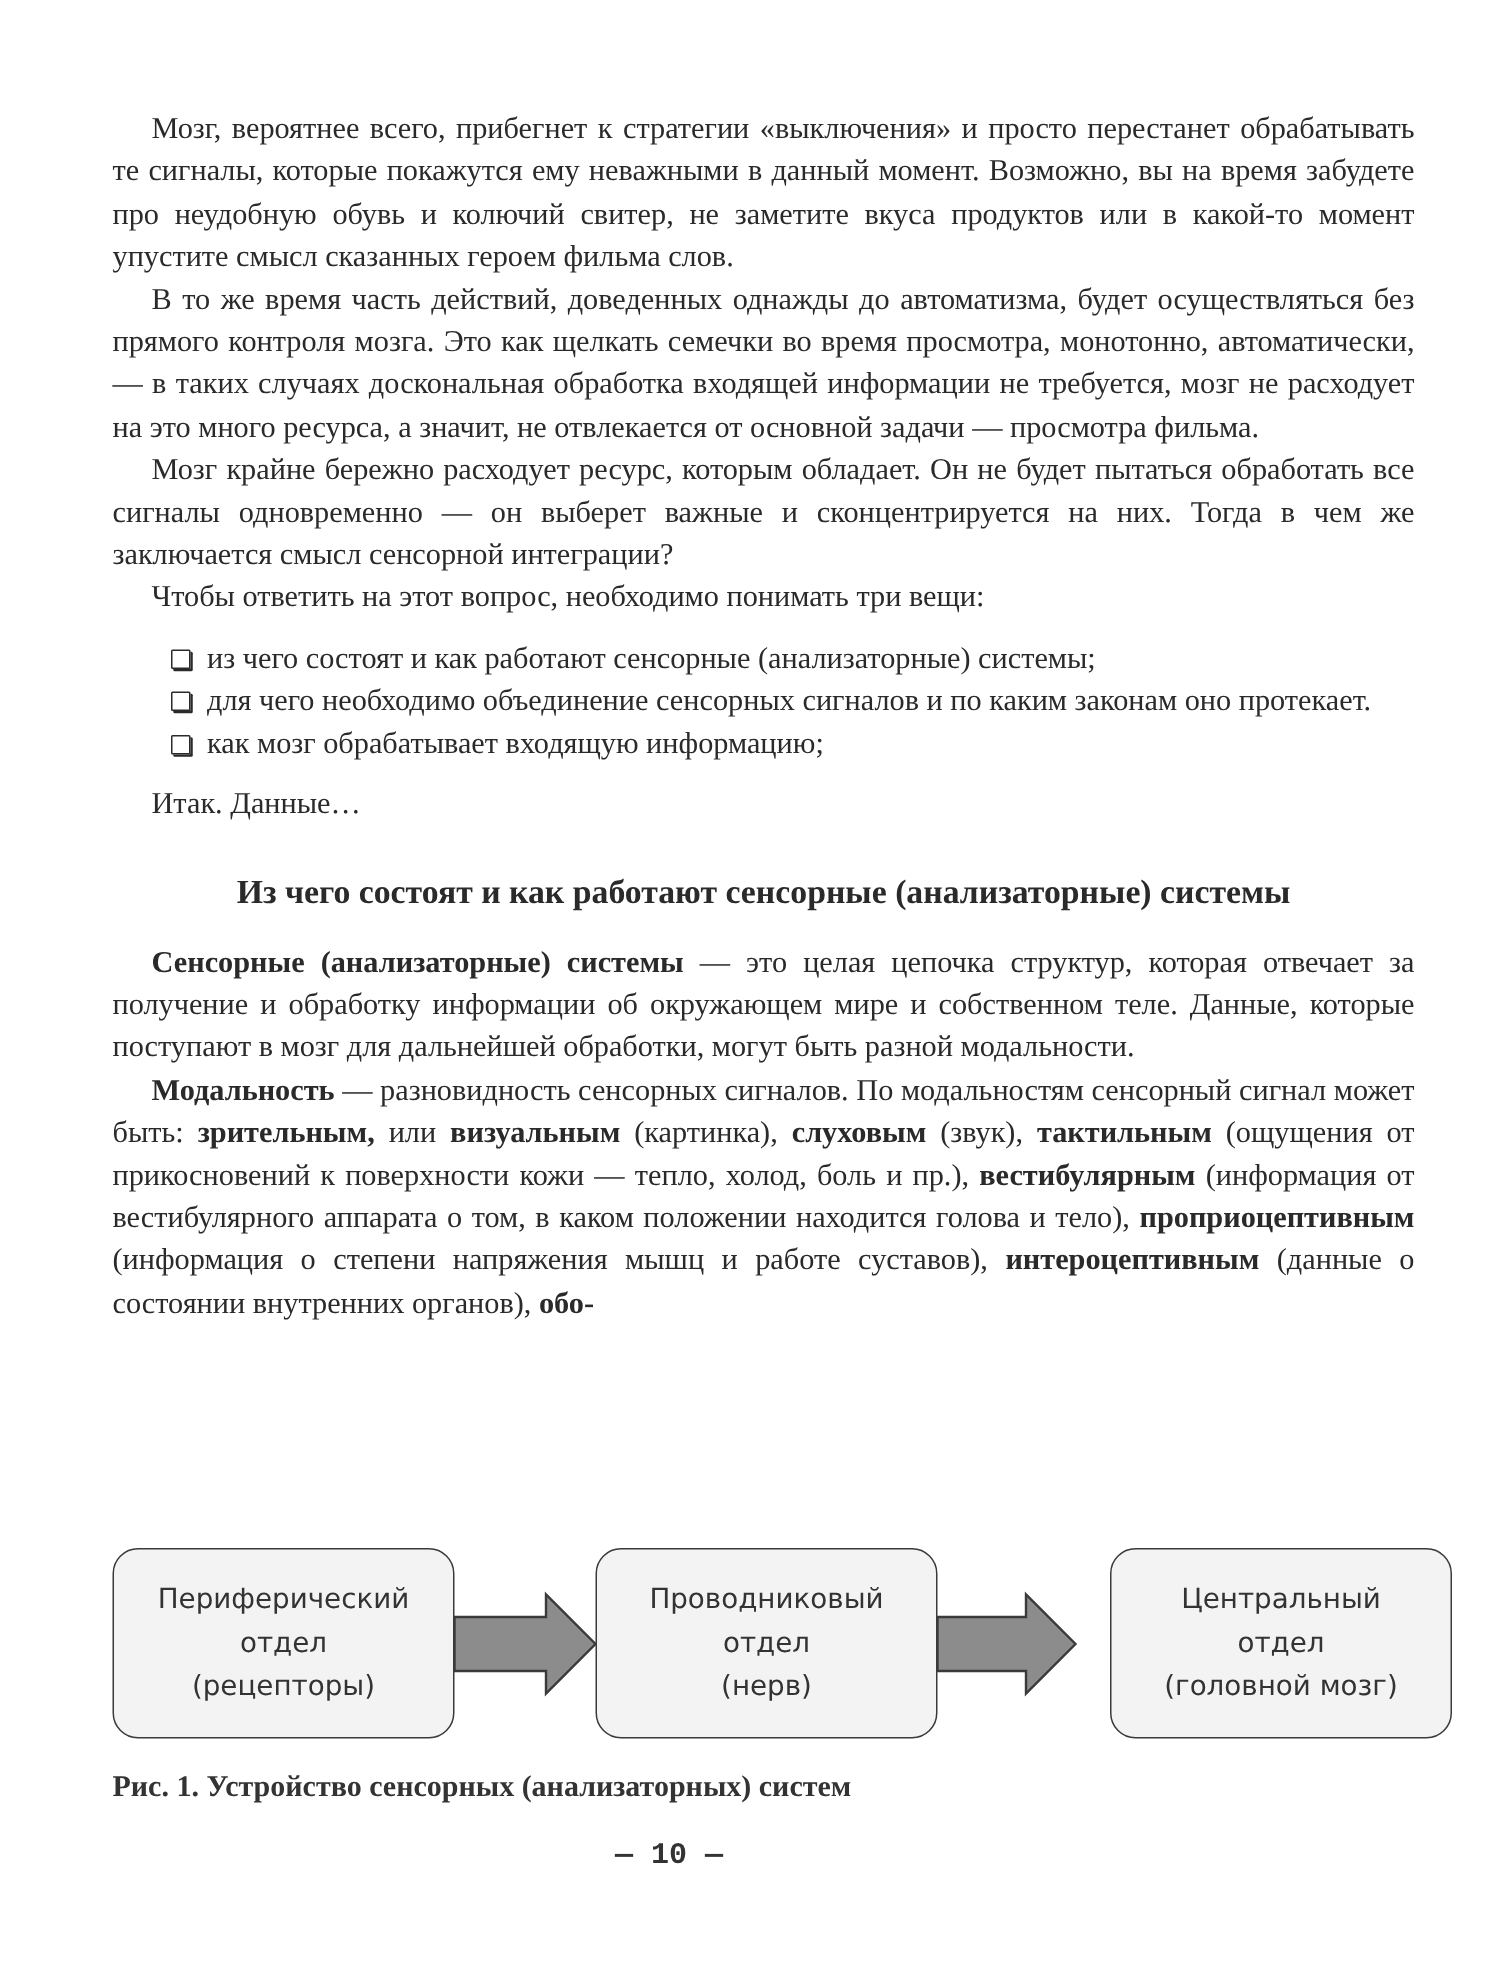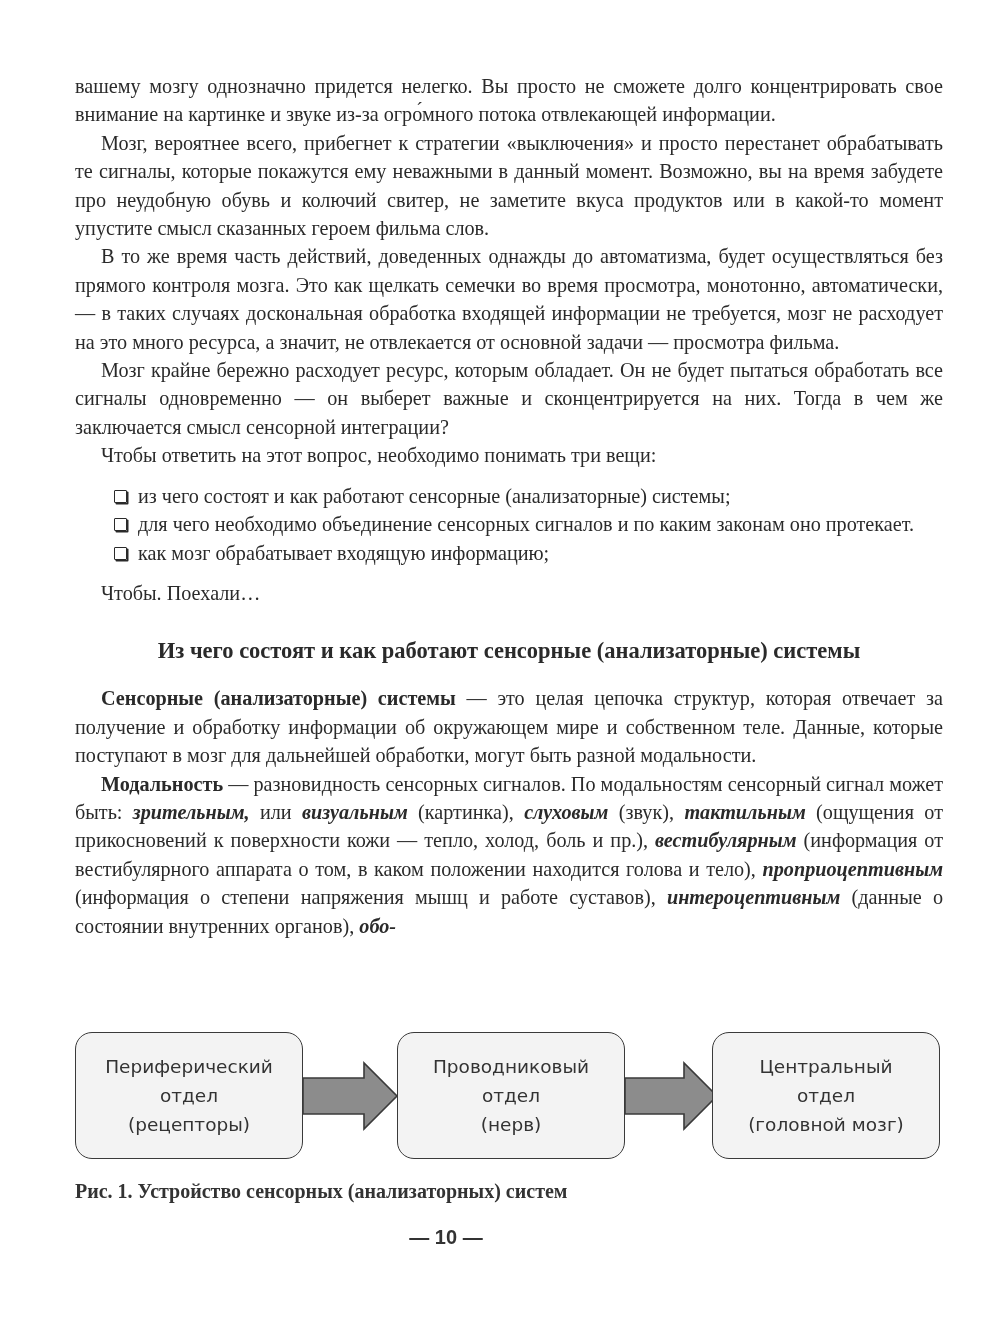--- a/index.html
+++ b/index.html
@@ -1,46 +1,45 @@
 <!DOCTYPE html>
 <html><head>
 <meta charset="utf-8">
 <style>
   html, body { margin: 0; padding: 0; background: #ffffff; }
   body { width: 1000px; height: 1324px; position: relative; overflow: hidden; color: #2a2a2a; }
   .page { position: absolute; left: 75px; top: 72px; width: 868px; font-family: "Liberation Serif", serif; font-size: 20.2px; line-height: 28.4px; text-align: justify; }
   .p { margin: 0; text-indent: 26px; }
-  .p .bi { font-weight: bold; font-style: italic; }
+  .p .bi { font-weight: bold; }
   .p .b { font-weight: bold; }
   .bullets { list-style: none; margin: 12px; padding: 0; }
   .bullets li { position: relative; padding-left: 51px; text-indent: 0; }
   .bullets li .mark { position: absolute; left: 27px; top: 8px; width: 11px; height: 11px; border: 1.6px solid #2a2a2a; border-radius: 1px; box-shadow: 1.5px 1.5px 0 #2a2a2a; }
   .heading { margin: 29px 0 18px 0; text-align: center; font-weight: bold; font-size: 22.5px; line-height: 30px; text-indent: 0; color: #2a2a2a; }
   .diagram { position: absolute; left: 0; top: 0; width: 1000px; height: 1324px; pointer-events: none; }
   .box { position: absolute; top: 1032px; width: 226px; height: 125px; border: 1.8px solid #3a3a3a; border-radius: 17px; background: #f3f3f3; display: flex; flex-direction: column; align-items: center; justify-content: center; font-family: "DejaVu Sans", sans-serif; font-size: 18.5px; line-height: 29px; color: #333; pointer-events: auto; }
   .box span { display: block; text-align: center; }
   .arrow { position: absolute; pointer-events: auto; }
   .caption { position: absolute; left: 75px; top: 1180px; font-family: "Liberation Serif", serif; font-weight: bold; font-size: 20px; color: #333; }
-  .pagenum { position: absolute; left: 0; width: 892px; top: 1226px; text-align: center; font-family: Liberation Sans, sans-serif; font-weight: bold; font-size: 20px; color: #333; }
+  .pagenum { position: absolute; left: 0; width: 892px; top: 1226px; text-align: center; font-family: Liberation Mono, monospace; font-weight: bold; font-size: 20px; color: #333; }
 </style>
 </head>
 <body>
 
 <div class="page">
-  <p class="p" style="text-indent:0">вашему мозгу однозначно придется нелегко. Вы просто не сможете долго концентрировать свое внимание на картинке и звуке из-за огро́много потока отвлекающей информации.</p>
   <p class="p">Мозг, вероятнее всего, прибегнет к стратегии «выключения» и просто перестанет обрабатывать те сигналы, которые покажутся ему неважными в данный момент. Возможно, вы на время забудете про неудобную обувь и колючий свитер, не заметите вкуса продуктов или в какой-то момент упустите смысл сказанных героем фильма слов.</p>
   <p class="p">В то же время часть действий, доведенных однажды до автоматизма, будет осуществляться без прямого контроля мозга. Это как щелкать семечки во время просмотра, монотонно, автоматически, — в таких случаях доскональная обработка входящей информации не требуется, мозг не расходует на это много ресурса, а значит, не отвлекается от основной задачи — просмотра фильма.</p>
   <p class="p">Мозг крайне бережно расходует ресурс, которым обладает. Он не будет пытаться обработать все сигналы одновременно — он выберет важные и сконцентрируется на них. Тогда в чем же заключается смысл сенсорной интеграции?</p>
   <p class="p">Чтобы ответить на этот вопрос, необходимо понимать три вещи:</p>
   <ul class="bullets">
     <li><span class="mark"></span><span>из чего состоят и как работают сенсорные (анализаторные) системы;</span></li>
     <li><span class="mark"></span><span>для чего необходимо объединение сенсорных сигналов и по каким законам оно протекает.</span></li>
     <li><span class="mark"></span><span>как мозг обрабатывает входящую информацию;</span></li>
   </ul>
-  <p class="p">Чтобы. Поехали…</p>
+  <p class="p">Итак. Данные…</p>
 
   <h2 class="heading">Из чего состоят и как работают сенсорные (анализаторные) системы</h2>
 
   <p class="p"><span class="b">Сенсорные (анализаторные) системы</span><span> — это целая цепочка структур, которая отвечает за получение и обработку информации об окружающем мире и собственном теле. Данные, которые поступают в мозг для дальнейшей обработки, могут быть разной модальности.</span></p>
   <p class="p"><span class="b">Модальность</span><span> — разновидность сенсорных сигналов. По модальностям сенсорный сигнал может быть: </span><span class="bi">зрительным,</span><span> или </span><span class="bi">визуальным</span><span> (картинка), </span><span class="bi">слуховым</span><span> (звук), </span><span class="bi">тактильным</span><span> (ощущения от прикосновений к поверхности кожи — тепло, холод, боль и пр.), </span><span class="bi">вестибулярным</span><span> (информация от вестибулярного аппарата о том, в каком положении находится голова и тело), </span><span class="bi">проприоцептивным</span><span> (информация о степени напряжения мышц и работе суставов), </span><span class="bi">интероцептивным</span><span> (данные о состоянии внутренних органов), </span><span class="bi">обо-</span></p>
 </div>
 
 <div class="diagram">
   <div class="box" style="left:75px">
     <span>Периферический</span>
@@ -51,21 +50,21 @@
     <polygon points="1,18 62,18 62,3 95,36 62,69 62,54 1,54" fill="#8c8c8c" stroke="#3a3a3a" stroke-width="1.6"></polygon>
   </svg>
   <div class="box" style="left:397px">
     <span>Проводниковый</span>
     <span>отдел</span>
     <span>(нерв)</span>
   </div>
   <svg class="arrow" style="left:624px; top:1060px" width="95" height="72" viewBox="0 0 95 72">
     <polygon points="1,18 60,18 60,3 93,36 60,69 60,54 1,54" fill="#8c8c8c" stroke="#3a3a3a" stroke-width="1.6"></polygon>
   </svg>
-  <div class="box" style="left:712px">
+  <div class="box" style="left:740px">
     <span>Центральный</span>
     <span>отдел</span>
     <span>(головной мозг)</span>
   </div>
 </div>
 
 <div class="caption">Рис. 1. Устройство сенсорных (анализаторных) систем</div>
 <div class="pagenum">— 10 —</div>
 
 </body></html>

